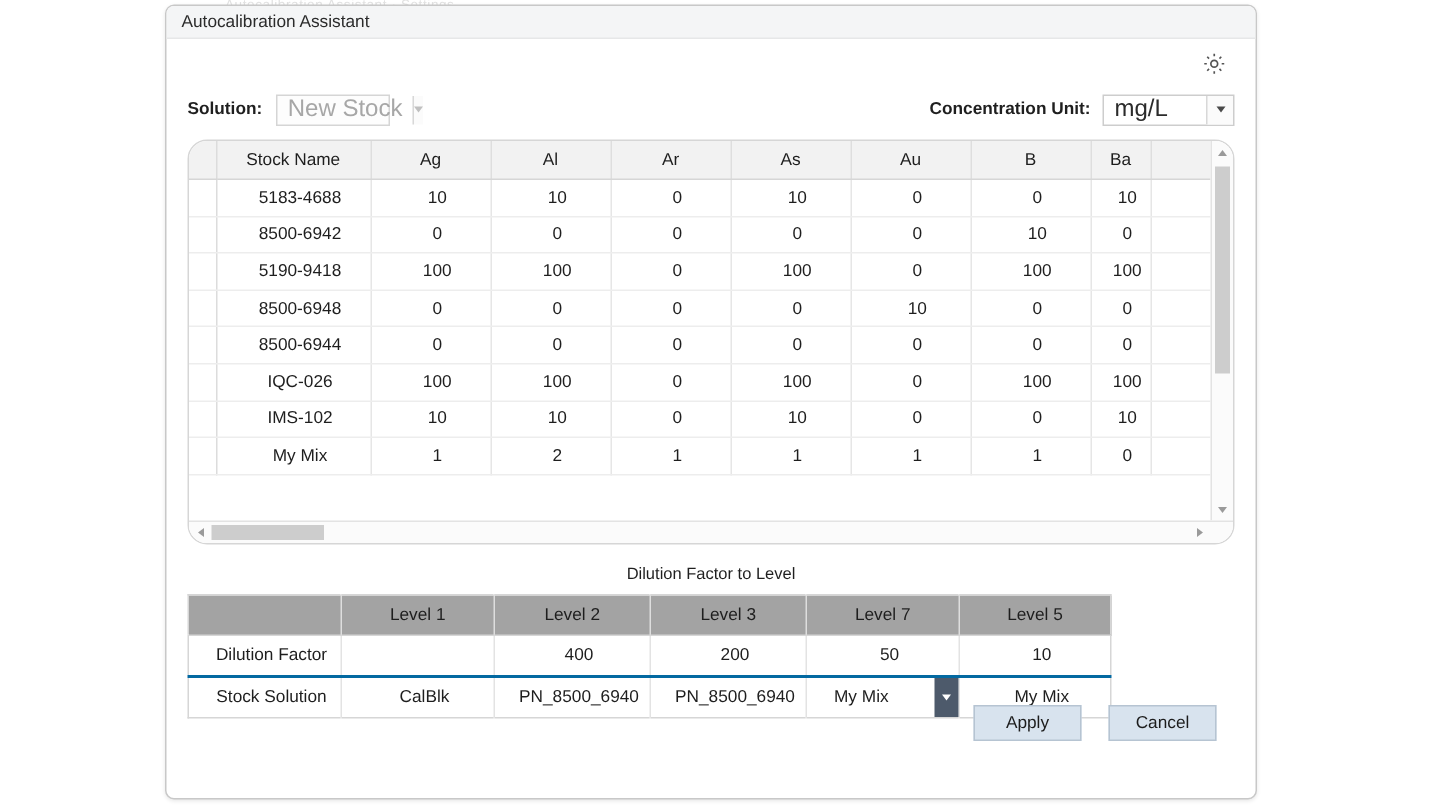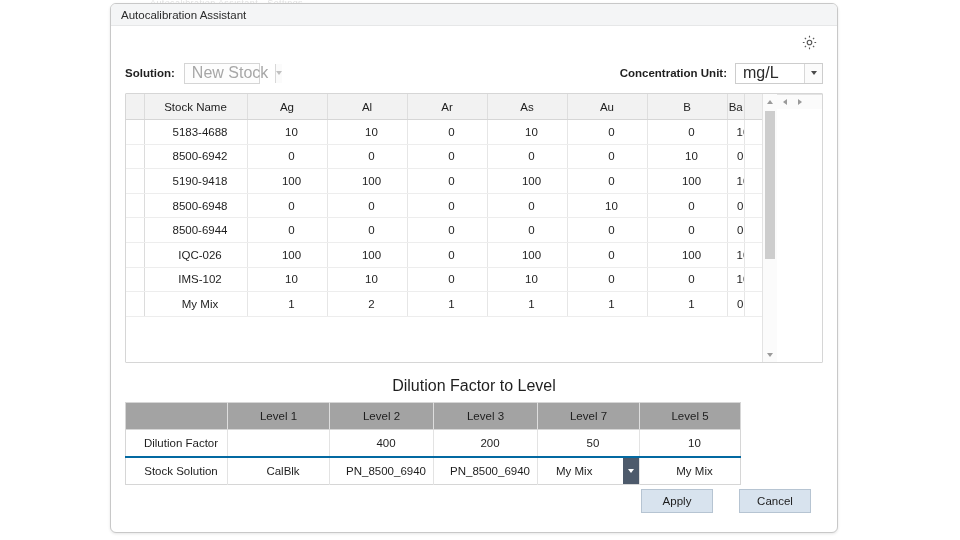--- a/index.html
+++ b/index.html
@@ -126,24 +126,24 @@
   .spacer { flex: 1; }
 
   #solution-combo { margin-left: 9px; width: 76px; }
   #unit-combo { margin-left: 8px; width: 88px; }
   #unit-combo .val { flex: 1; }
 
   
   .grid-wrap {
     margin-top: 7px;
     border: 1px solid #d6d6d6;
-    border-radius: 1px;
+    border-radius: 13px;
     background: #fff;
     display: flex;
-    flex-direction: row;
+    flex-direction: column;
     height: 270px;
     box-sizing: border-box;
     overflow: hidden;
   }
   .grid-main { display: flex; flex: 1; min-height: 0; }
   .grid-scrollarea { flex: 1; min-width: 0; display: flex; flex-direction: column; }
   table.stock {
     border-collapse: collapse;
     table-layout: fixed;
     width: 100%;
@@ -229,21 +229,21 @@
     position: absolute;
     top: 2px; bottom: 2px;
     left: 0; width: 11.5%;
     background: #cdcdcd;
     cursor: pointer;
   }
   .corner-box { width: 15px; background:#fbfbfb; }
 
   
   .section-title {
-    font-size: 16px;
+    font-size: 11px;
     color: #1f1f1f;
     margin-top: 14px;
     margin-bottom: 7px;
   }
   table.dilution {
     border-collapse: collapse;
     table-layout: fixed;
     width: 616px;
     font-size: 11.5px;
     color: #1e1e1e;
@@ -283,28 +283,28 @@
     cursor: pointer;
   }
   .caret-white {
     width:0;height:0;border-left:3.5px solid transparent;border-right:3.5px solid transparent;
     border-top:4px solid #ffffff;
   }
 
   
   .footer {
     position: absolute;
-    left: 0; right: 0; bottom: 8px;
+    left: 0; right: 0; bottom: 16px;
     height: 46px;
     display: flex;
-    align-items: center;
+    align-items: flex-start;
     justify-content: flex-end;
     padding-right: 26px;
     box-sizing: border-box;
-    gap: 26px;
+    gap: 18px;
   }
   .btn {
     width: 70px; height: 22px;
     background: #d8e3ee;
     border: 1px solid #b6c4d2;
     font-size: 11.5px;
     color: #1c1c1c;
     display: flex; align-items: center; justify-content: center;
     cursor: pointer;
     font-family: "Liberation Sans", sans-serif;

